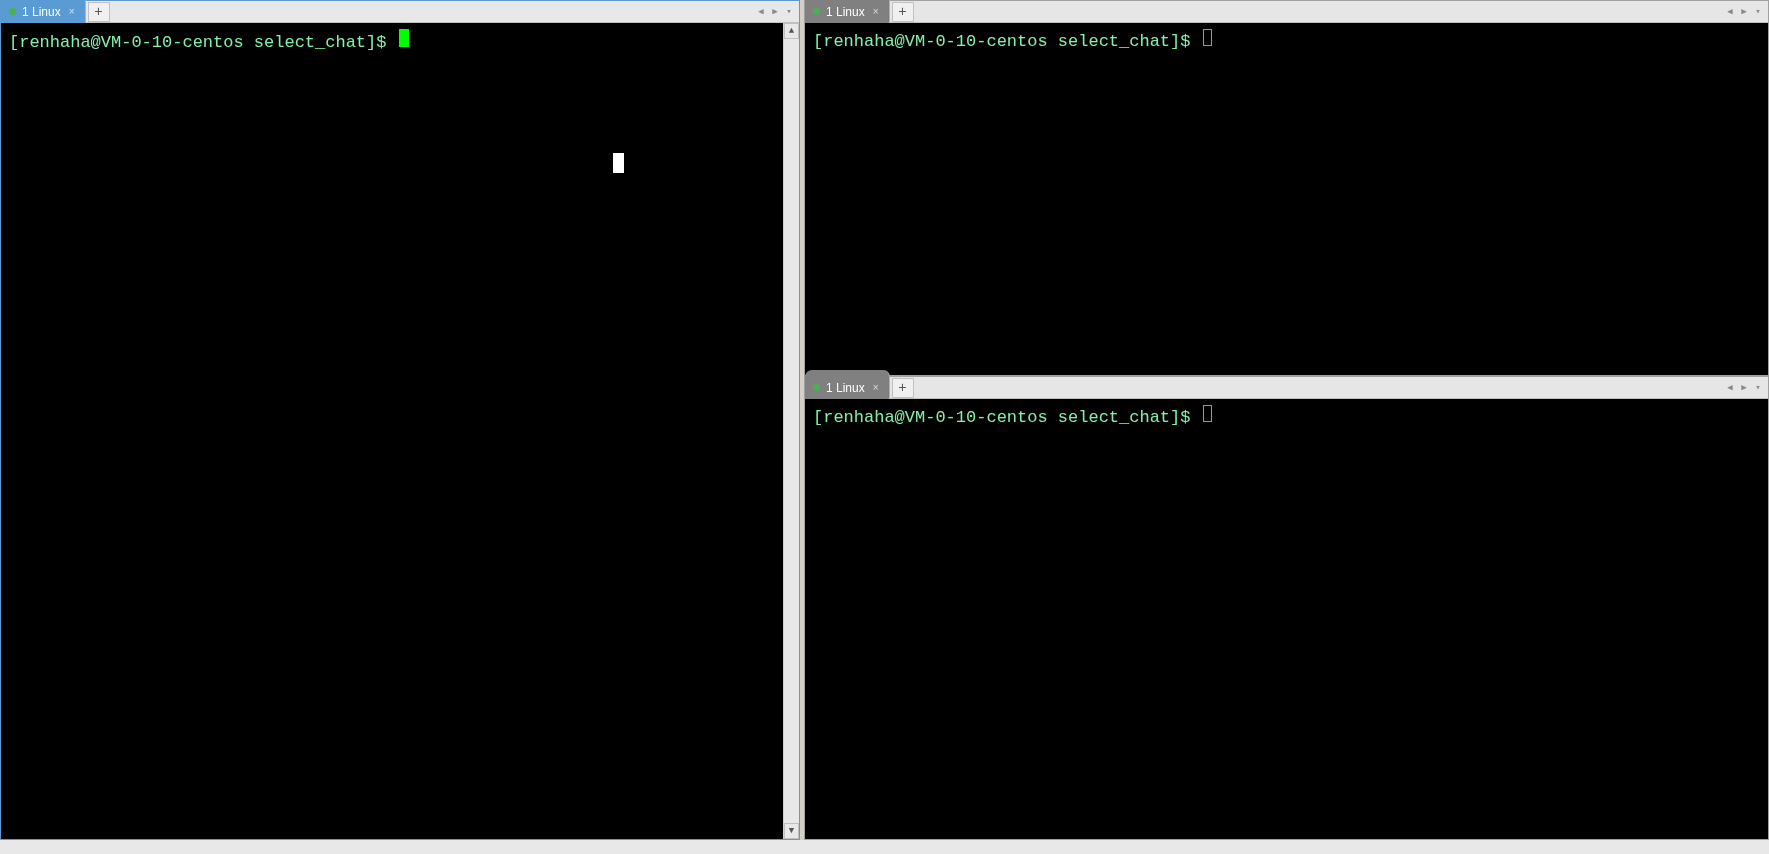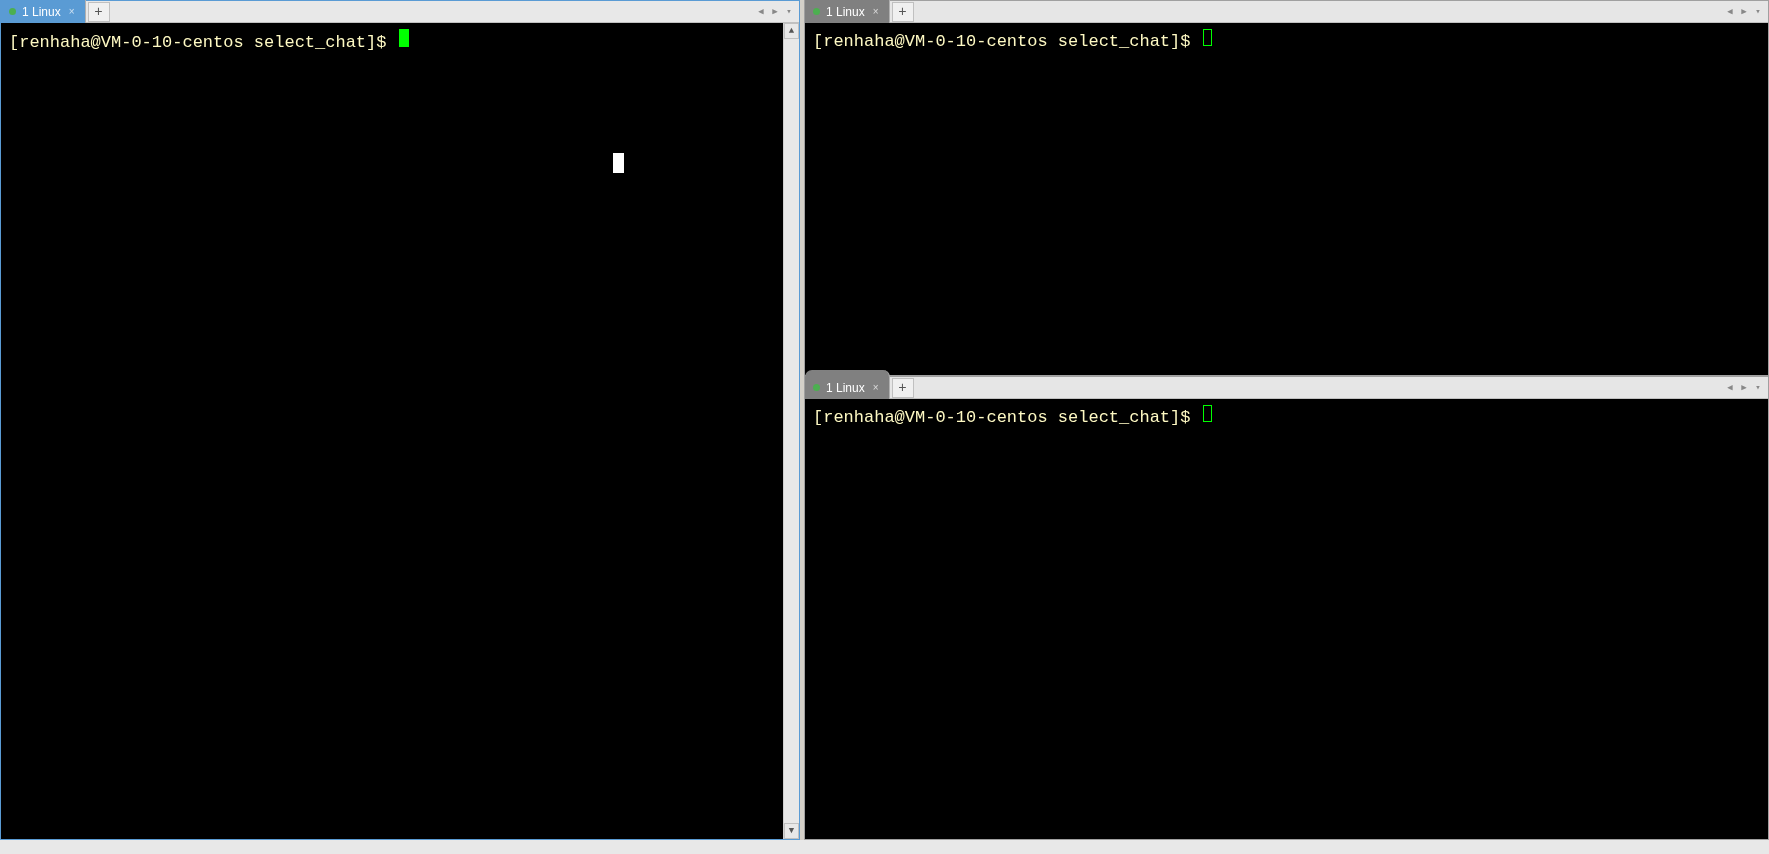--- a/index.html
+++ b/index.html
@@ -136,21 +136,21 @@
       overflow: hidden;
       position: relative;
       font-family: "Consolas", "Courier New", monospace;
     }
     .prompt-line {
       display: flex;
       align-items: baseline;
       white-space: pre;
     }
     .prompt-text {
-      color: #fef9c3;
+      color: #86efac;
     }
     .cursor-block {
       display: inline-block;
       width: 10px;
       height: 18px;
       background: #00ff00;
       margin-left: 2px;
       vertical-align: text-bottom;
     }
     .cursor-box {

